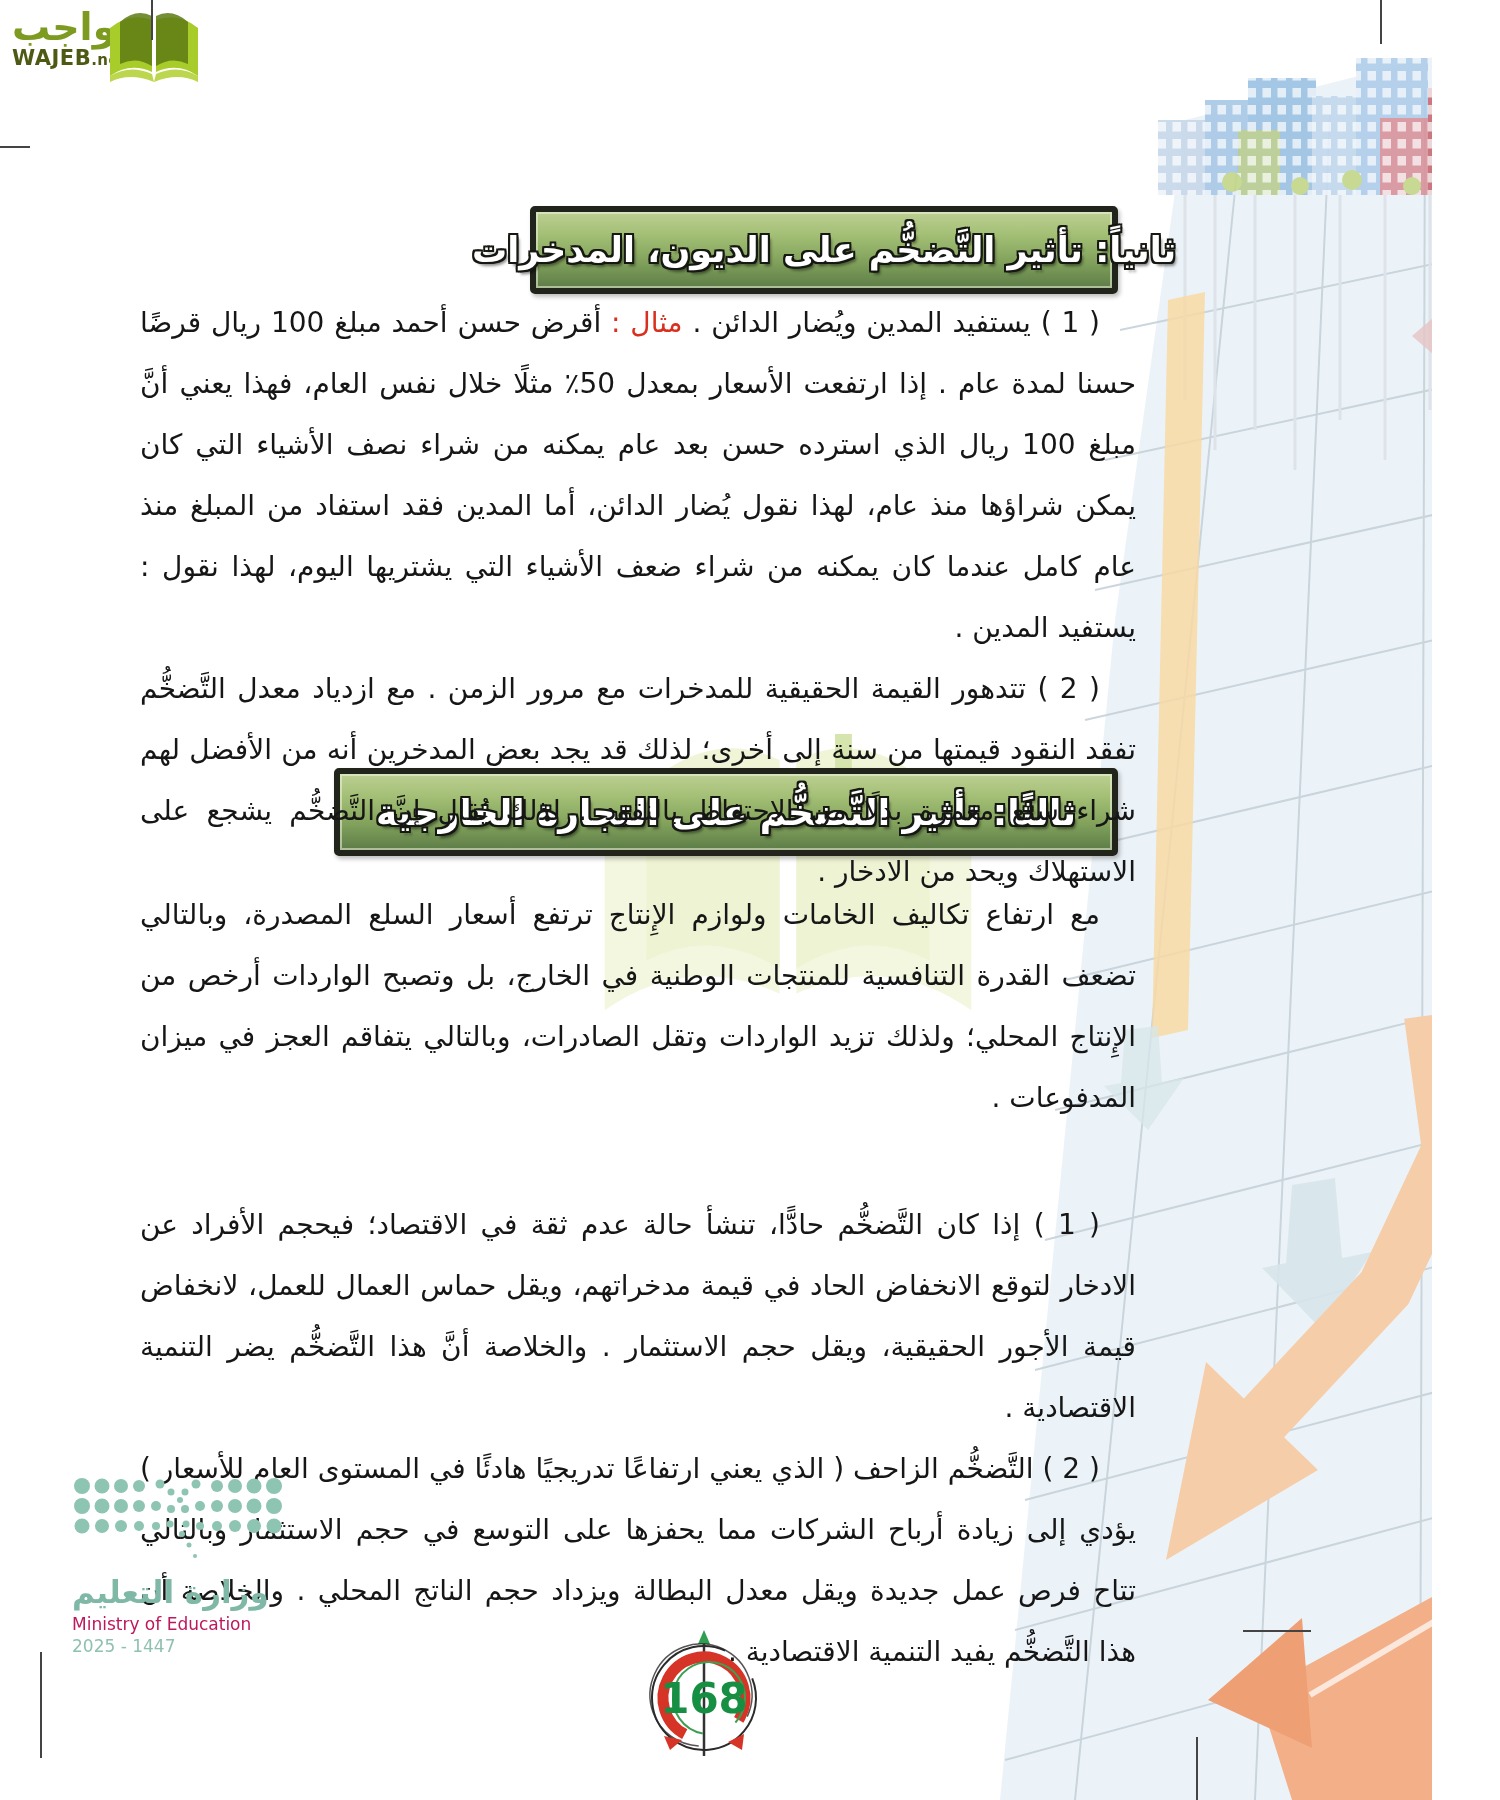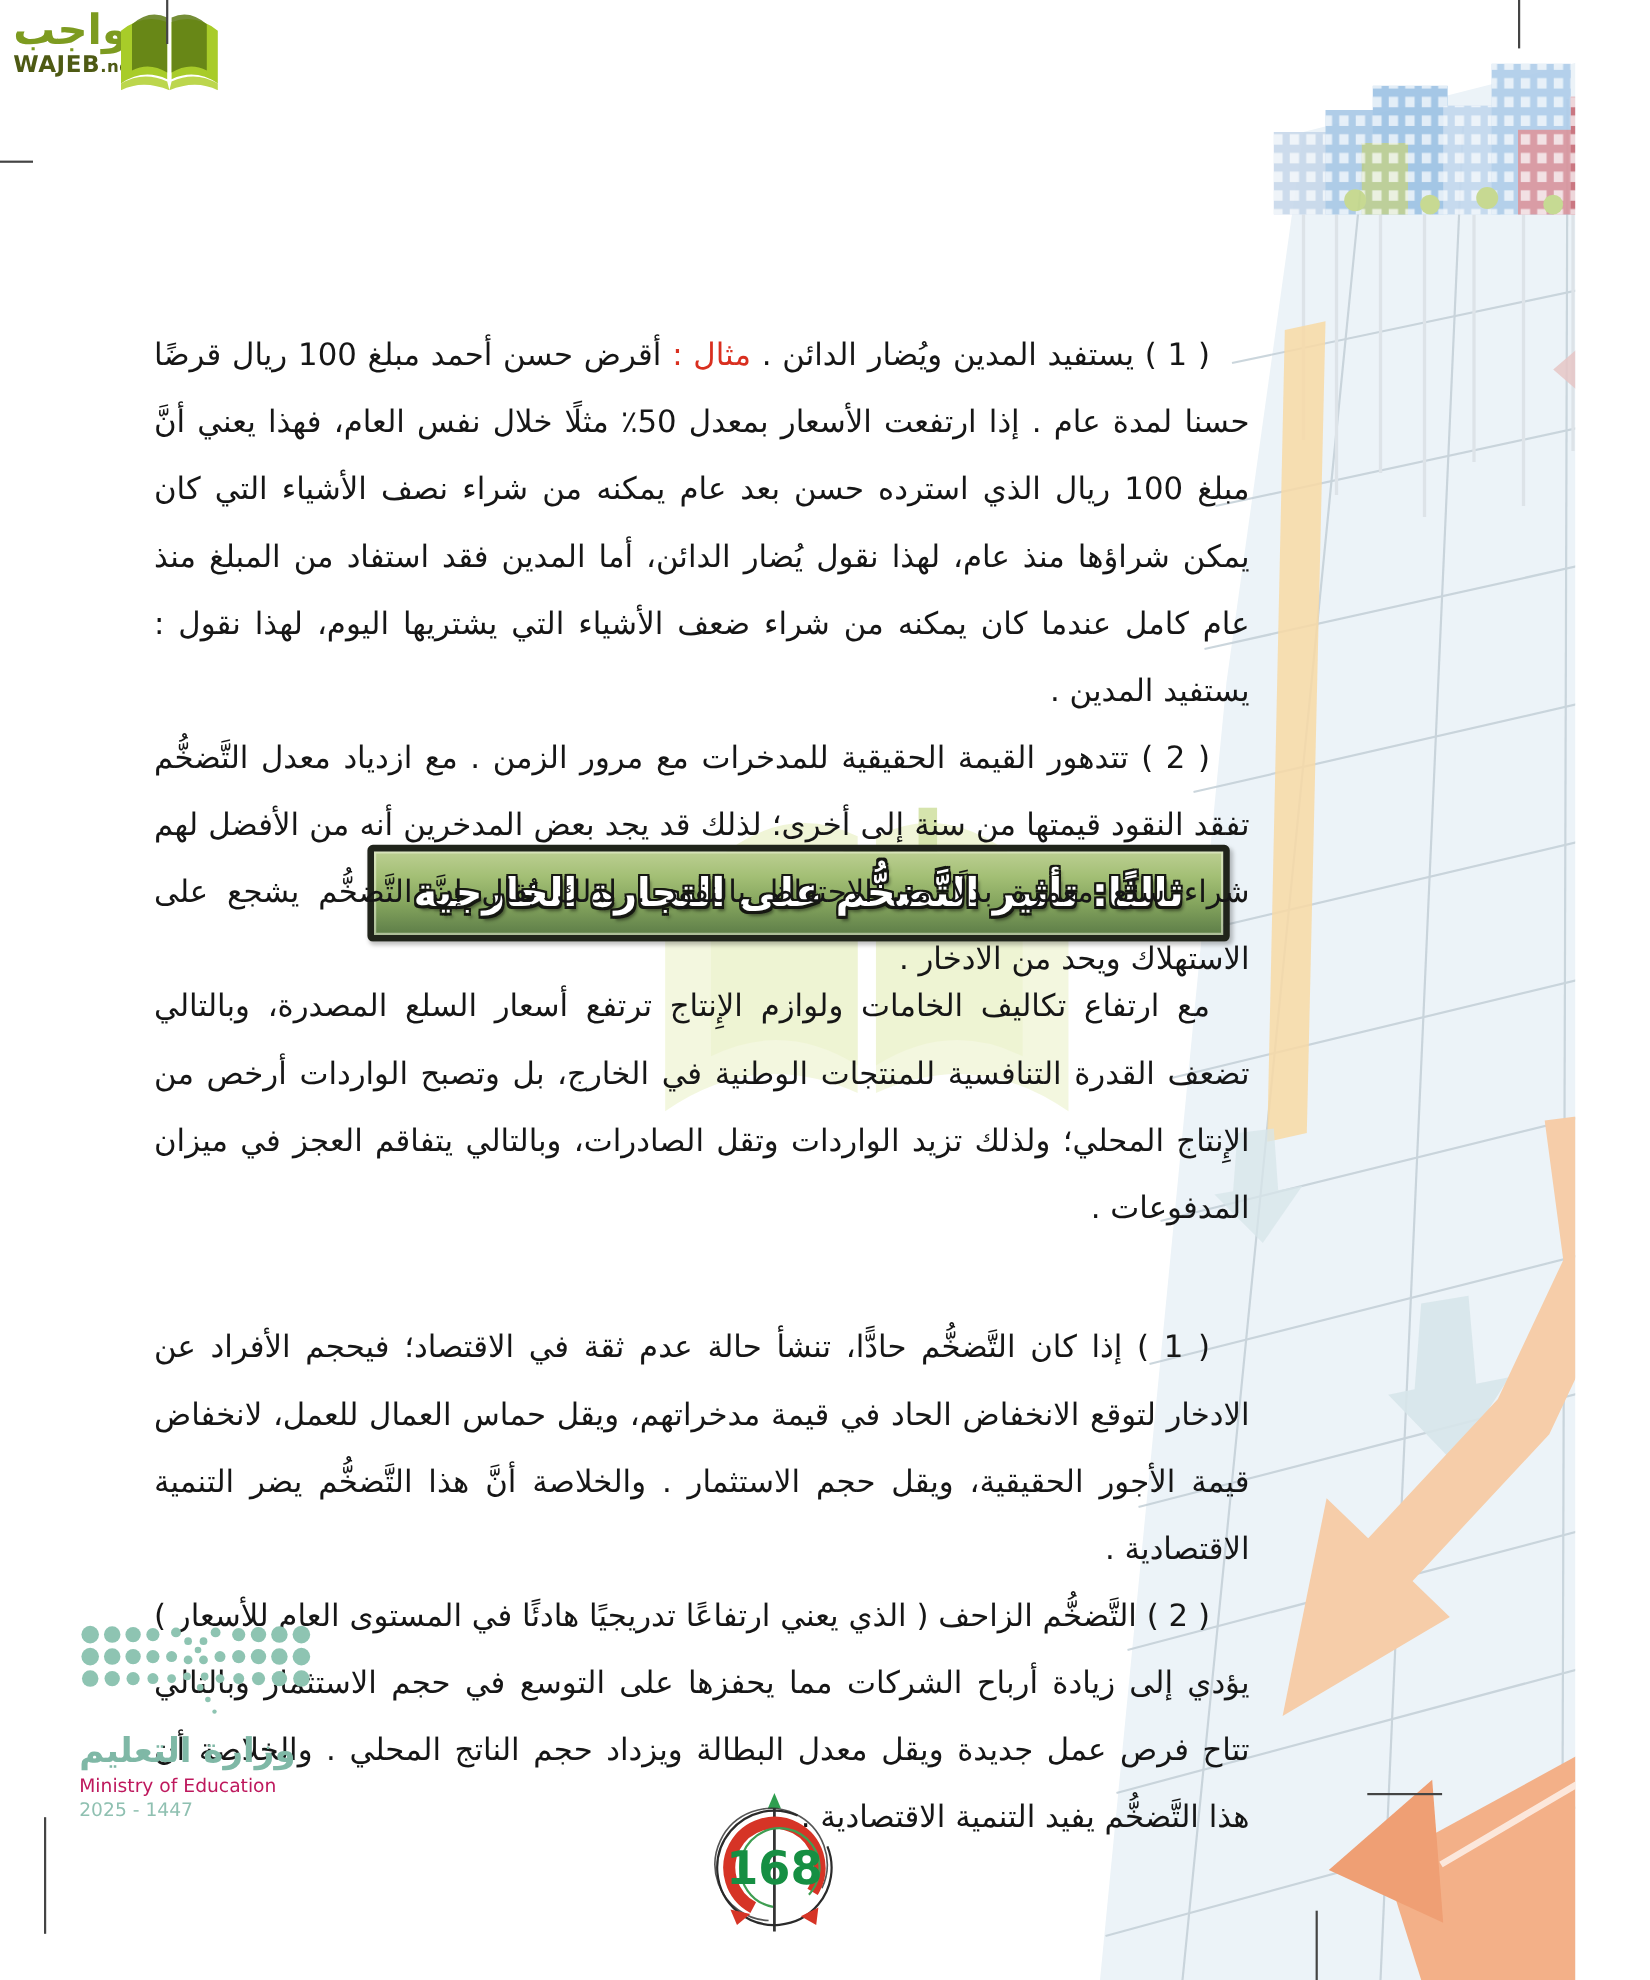--- a/index.html
+++ b/index.html
@@ -170,20 +170,23 @@
   <div class="watermark">
     <svg width="400" height="330" viewBox="0 0 96 76">
       <path d="M4,22 Q24,6 46,14 L46,66 Q24,56 4,70 Z" fill="#dce9a0"></path>
       <path d="M92,22 Q72,6 50,14 L50,66 Q72,56 92,70 Z" fill="#dce9a0"></path>
       <path d="M14,16 Q30,2 46,10 L46,60 Q30,50 14,58 Z" fill="#cddd7a" opacity=".9"></path>
       <path d="M82,16 Q66,2 50,10 L50,60 Q66,50 82,58 Z" fill="#cddd7a" opacity=".9"></path>
     </svg>
     <div class="wm-ar">واجب</div>
   </div>
 
+  <div class="banner" style="left:530px;top:206px;width:576px;height:76px;">
+    <span class="btxt" style="font-size:35px;">ثانياً: تأثير التَّضخُّم على الديون، المدخرات</span>
+  </div>
 
   <div class="banner" style="left:334px;top:768px;width:772px;height:76px;">
     <span class="btxt" style="font-size:36px;">ثالثًا: تأثير التَّضخُّم على التجارة الخارجية</span>
   </div>
 
 
   <div class="bodyblock" style="top:292px;">
     <p><span>( 1 ) يستفيد المدين ويُضار الدائن . </span><span class="hl-red">مثال :</span><span> أقرض حسن أحمد مبلغ 100 ريال قرضًا حسنا لمدة عام . إذا ارتفعت الأسعار بمعدل 50٪ مثلًا خلال نفس العام، فهذا يعني أنَّ مبلغ 100 ريال الذي استرده حسن بعد عام يمكنه من شراء نصف الأشياء التي كان يمكن شراؤها منذ عام، لهذا نقول يُضار الدائن، أما المدين فقد استفاد من المبلغ منذ عام كامل عندما كان يمكنه من شراء ضعف الأشياء التي يشتريها اليوم، لهذا نقول : يستفيد المدين .</span></p>
     <p>( 2 ) تتدهور القيمة الحقيقية للمدخرات مع مرور الزمن . مع ازدياد معدل التَّضخُّم تفقد النقود قيمتها من سنة إلى أخرى؛ لذلك قد يجد بعض المدخرين أنه من الأفضل لهم شراء سلع معمرة بدلًا من الاحتفاظ بالنقود . لذلك يُقال إنَّ التَّضخُّم يشجع على الاستهلاك ويحد من الادخار .</p>
   </div>

